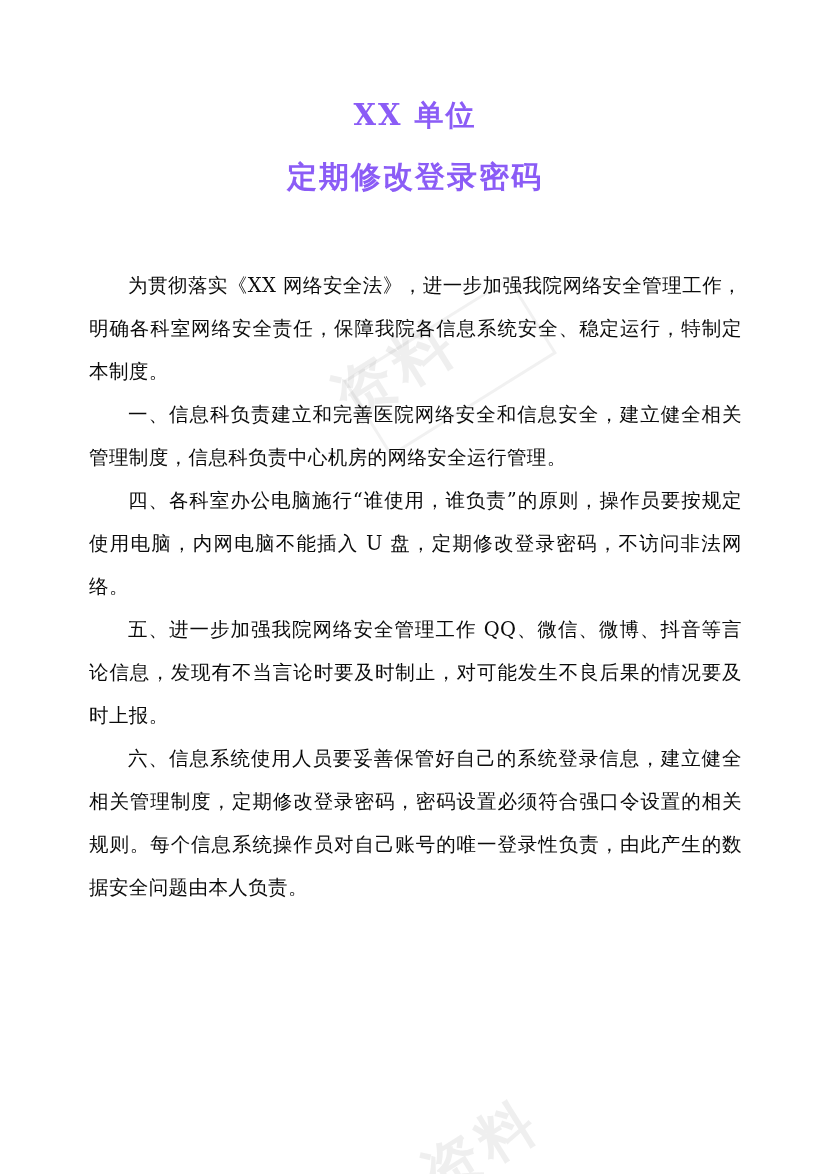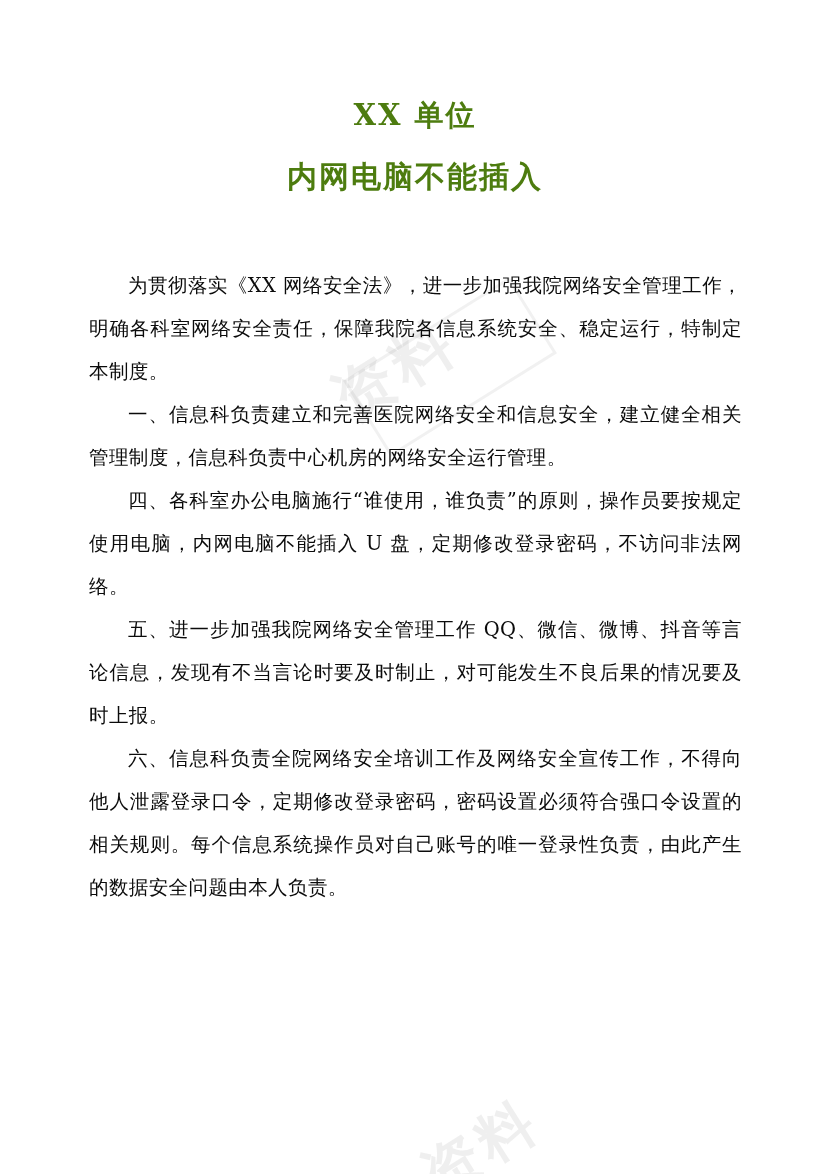--- a/index.html
+++ b/index.html
@@ -26,21 +26,21 @@
   .title-block {
     padding-top: 96px;
     text-align: center;
   }
   .title-line {
     font-family: "DejaVu Serif", "Liberation Serif", serif;
     font-weight: bold;
     font-size: 29px;
     letter-spacing: 2px;
     line-height: 1.35;
-    color: #4d7c0f;
+    color: #8b5cf6;
   }
   .title-line.second {
     margin-top: 22px;
     font-size: 30px;
   }
   .content {
     margin-top: 66px;
   }
   p.para {
     margin: 0 0 0 1px;
@@ -84,25 +84,25 @@
 <div id="page">
 
   <div class="wm-border"></div>
   <div class="wm wm1">资料</div>
   <div class="wm wm2">资料</div>
 
   <div class="doc-body">
 
     <div class="title-block">
       <div class="title-line">XX 单位</div>
-      <div class="title-line second">内网电脑不能插入</div>
+      <div class="title-line second">定期修改登录密码</div>
     </div>
 
     <div class="content">
       <p class="para">为贯彻落实《XX 网络安全法》，进一步加强我院网络安全管理工作，明确各科室网络安全责任，保障我院各信息系统安全、稳定运行，特制定本制度。</p>
       <p class="para">一、信息科负责建立和完善医院网络安全和信息安全，建立健全相关管理制度，信息科负责中心机房的网络安全运行管理。</p>
       <p class="para">四、各科室办公电脑施行“谁使用，谁负责”的原则，操作员要按规定使用电脑，内网电脑不能插入 U 盘，定期修改登录密码，不访问非法网络。</p>
       <p class="para">五、进一步加强我院网络安全管理工作 QQ、微信、微博、抖音等言论信息，发现有不当言论时要及时制止，对可能发生不良后果的情况要及时上报。</p>
-      <p class="para">六、信息科负责全院网络安全培训工作及网络安全宣传工作，不得向他人泄露登录口令，定期修改登录密码，密码设置必须符合强口令设置的相关规则。每个信息系统操作员对自己账号的唯一登录性负责，由此产生的数据安全问题由本人负责。</p>
+      <p class="para">六、信息系统使用人员要妥善保管好自己的系统登录信息，建立健全相关管理制度，定期修改登录密码，密码设置必须符合强口令设置的相关规则。每个信息系统操作员对自己账号的唯一登录性负责，由此产生的数据安全问题由本人负责。</p>
     </div>
 
   </div>
 </div>
 
 </body></html>

